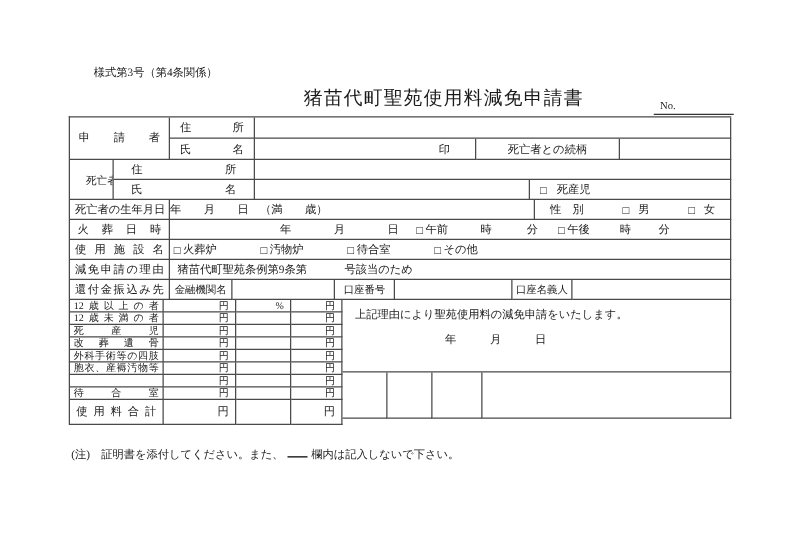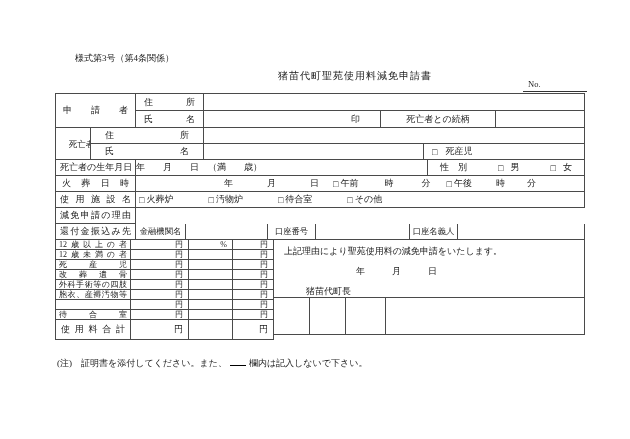--- a/index.html
+++ b/index.html
@@ -17,21 +17,21 @@
   .optn{display:inline-flex;gap:2px;align-items:center}
   .opt{display:inline-flex;gap:7px;align-items:center}
   .f8{font-size:8.3px}
   .frow{height:10px}
   .frow .c{font-size:8px;line-height:9px}
   .fee-head{height:12px;border:1.5px solid #1a1a1a;display:flex}
   .fee-head .hc{display:flex;align-items:center;justify-content:center;font-size:7.8px;border-right:1px solid #1a1a1a;overflow:hidden;white-space:nowrap}
   .fee-head .hc:last-child{border-right:none}
   .nb{border-bottom:none}
   .uline{display:inline-block;width:16px;height:8px;border-bottom:1.5px solid #000;margin:0 3px}
-  #title{font-size:10px;letter-spacing:1px}
+  #title{font-size:15px;letter-spacing:1px}
 </style>
 </head>
 <body>
 
 <div id="page">
 
   <div class="abs" style="left:75px;top:52px">様式第3号（第4条関係）</div>
   <div id="title" class="abs" style="left:90px;top:69px;width:530px;text-align:center">猪苗代町聖苑使用料減免申請書</div>
   <div class="abs" style="left:523px;top:79px;width:64px;border-bottom:1px solid #333;padding-left:5px;font-size:8.5px;height:13px">
     <span>No.</span>
@@ -153,20 +153,24 @@
           <span>□</span>
           <span>その他</span>
         </span>
       </div>
     </div>
 
     <div class="row" style="height:16px">
       <div class="c" style="width:80px">
         <span class="jl" style="padding:0 4px">減免申請の理由</span>
       </div>
+      <div class="c" style="flex:1;padding-left:6px">
+        <span>猪苗代町聖苑条例第9条第</span>
+        <span style="margin-left:30px">号該当のため</span>
+      </div>
     </div>
 
     <div class="row" style="height:16px">
       <div class="c" style="width:80px">
         <span class="jl" style="padding:0 4px">還付金振込み先</span>
       </div>
       <div class="c ctr f8" style="width:50px">
         <span>金融機関名</span>
       </div>
       <div class="c" style="width:82px"></div>
@@ -308,21 +312,20 @@
           <div class="c rt" style="flex:1">
               <span>円</span>
             </div>
         </div>
       </div>
 
       <div style="flex:1">
         <div class="c" style="height:58px;display:block;padding:5px 0 0 10px">
           <div>上記理由により聖苑使用料の減免申請をいたします。</div>
           <div style="padding-left:72px;margin-top:7px">年　　　月　　　日</div>
-          <div style="padding-left:22px;margin-top:7px">猪苗代町長</div>
         </div>
         <div class="row" style="height:37px">
           <div class="c" style="width:36px"></div>
           <div class="c" style="width:36px"></div>
           <div class="c" style="width:40px"></div>
           <div class="c" style="flex:1"></div>
         </div>
       </div>
 
     </div>

